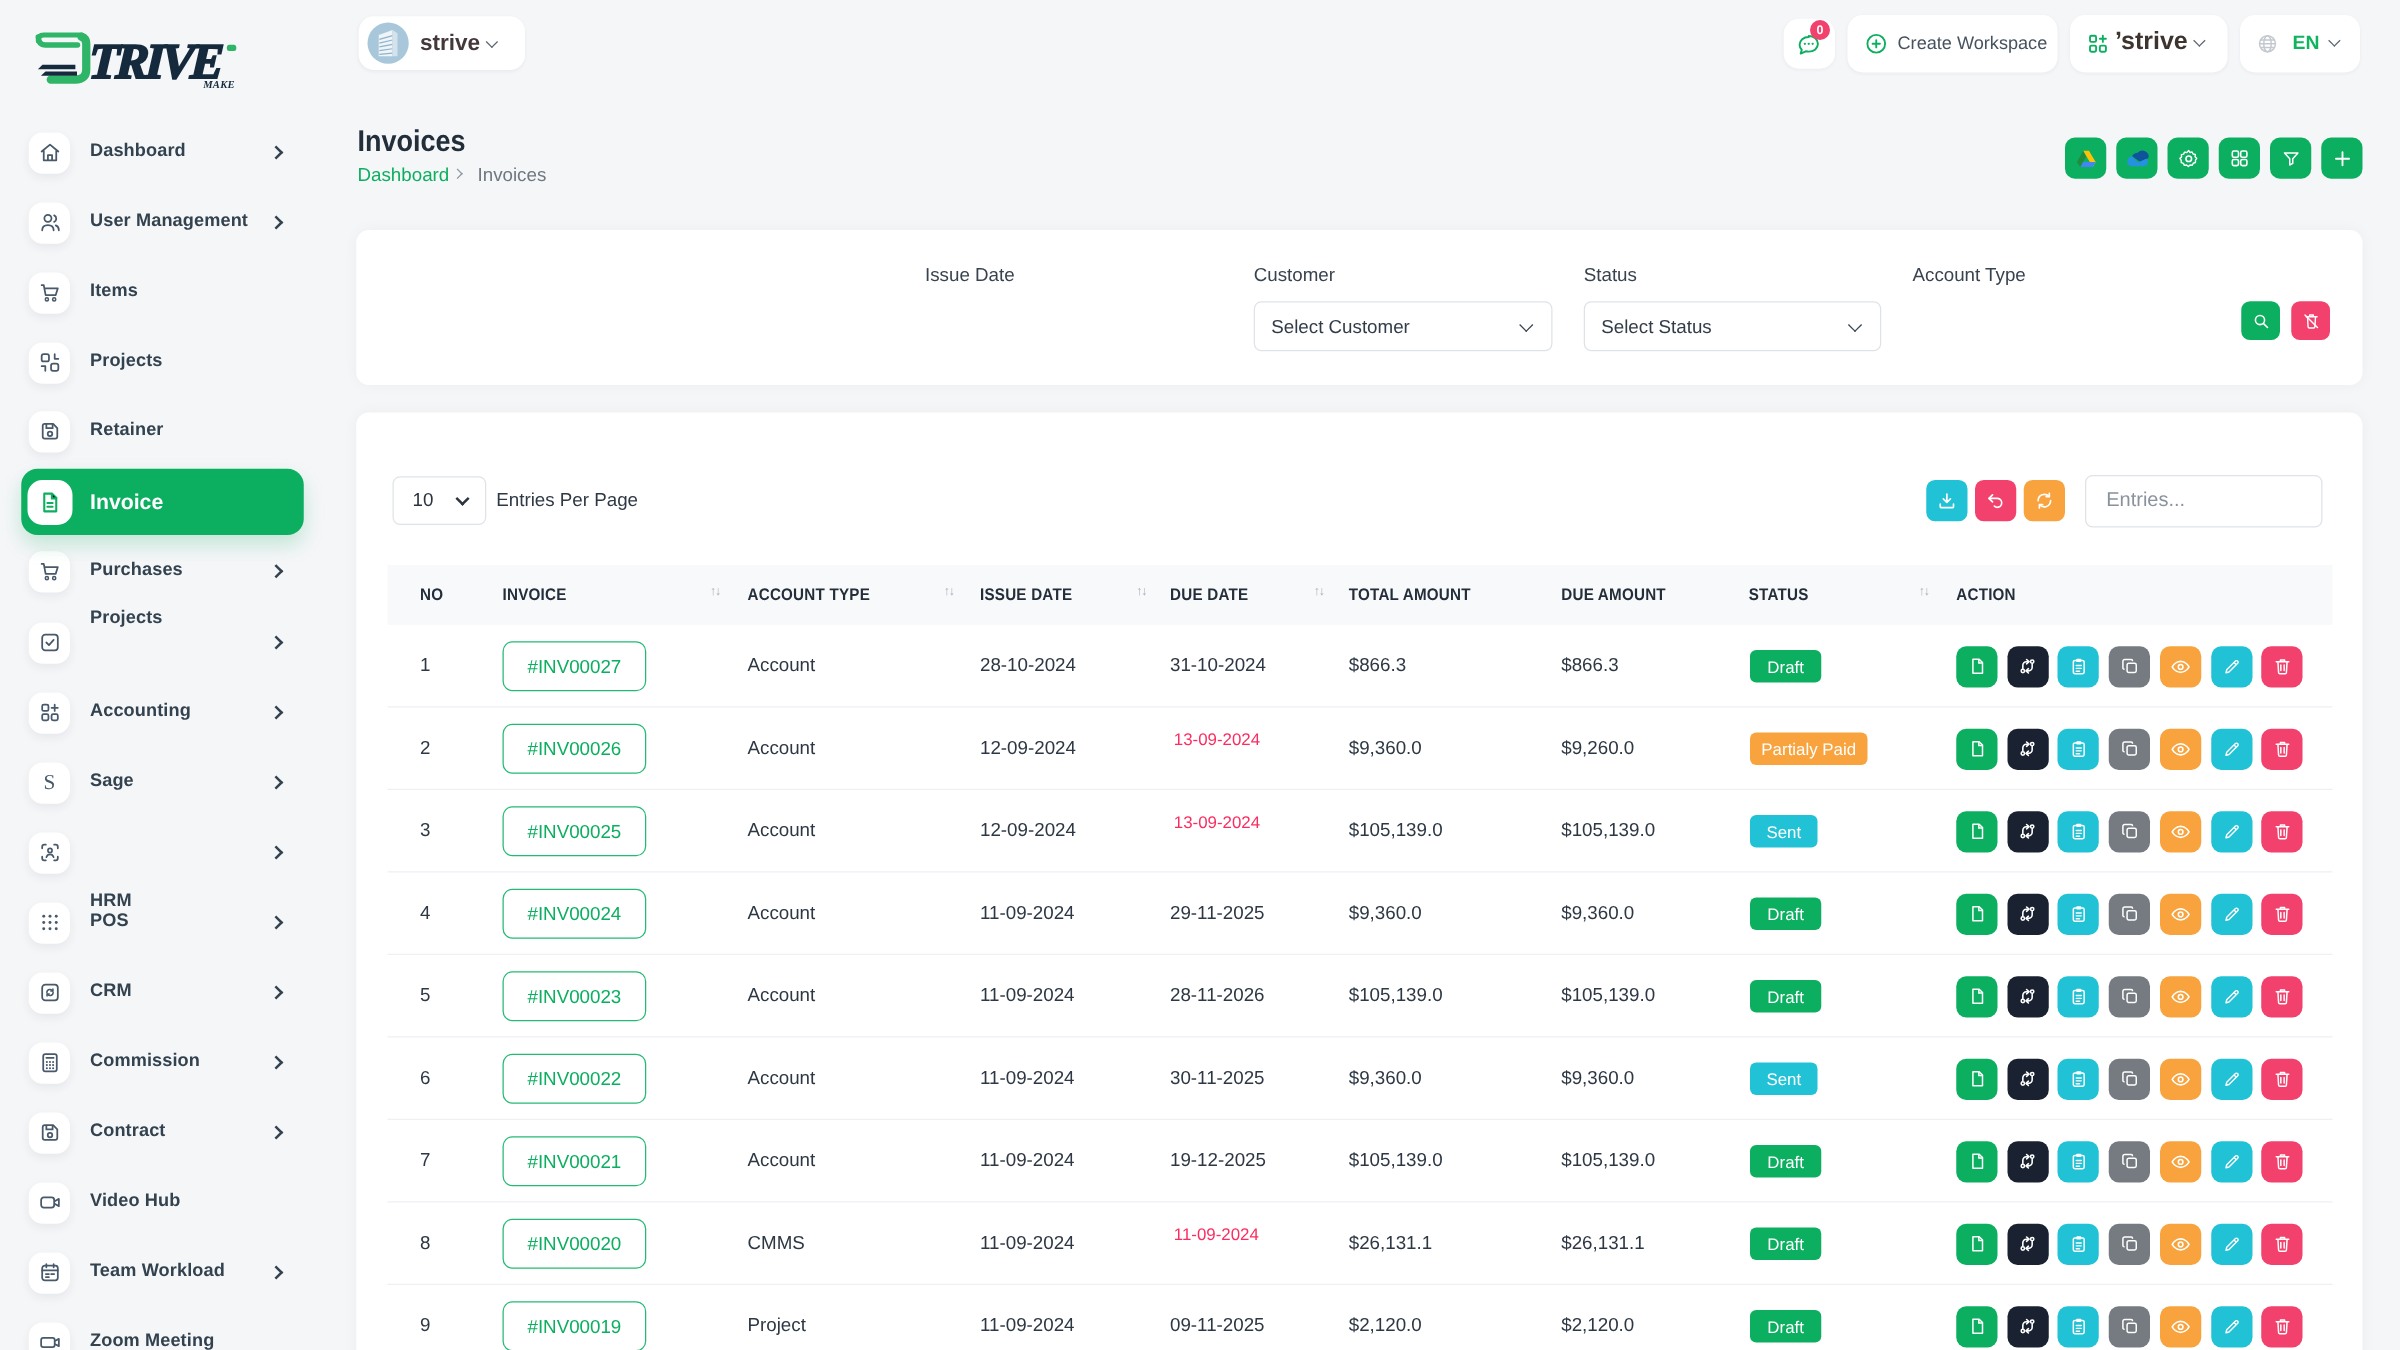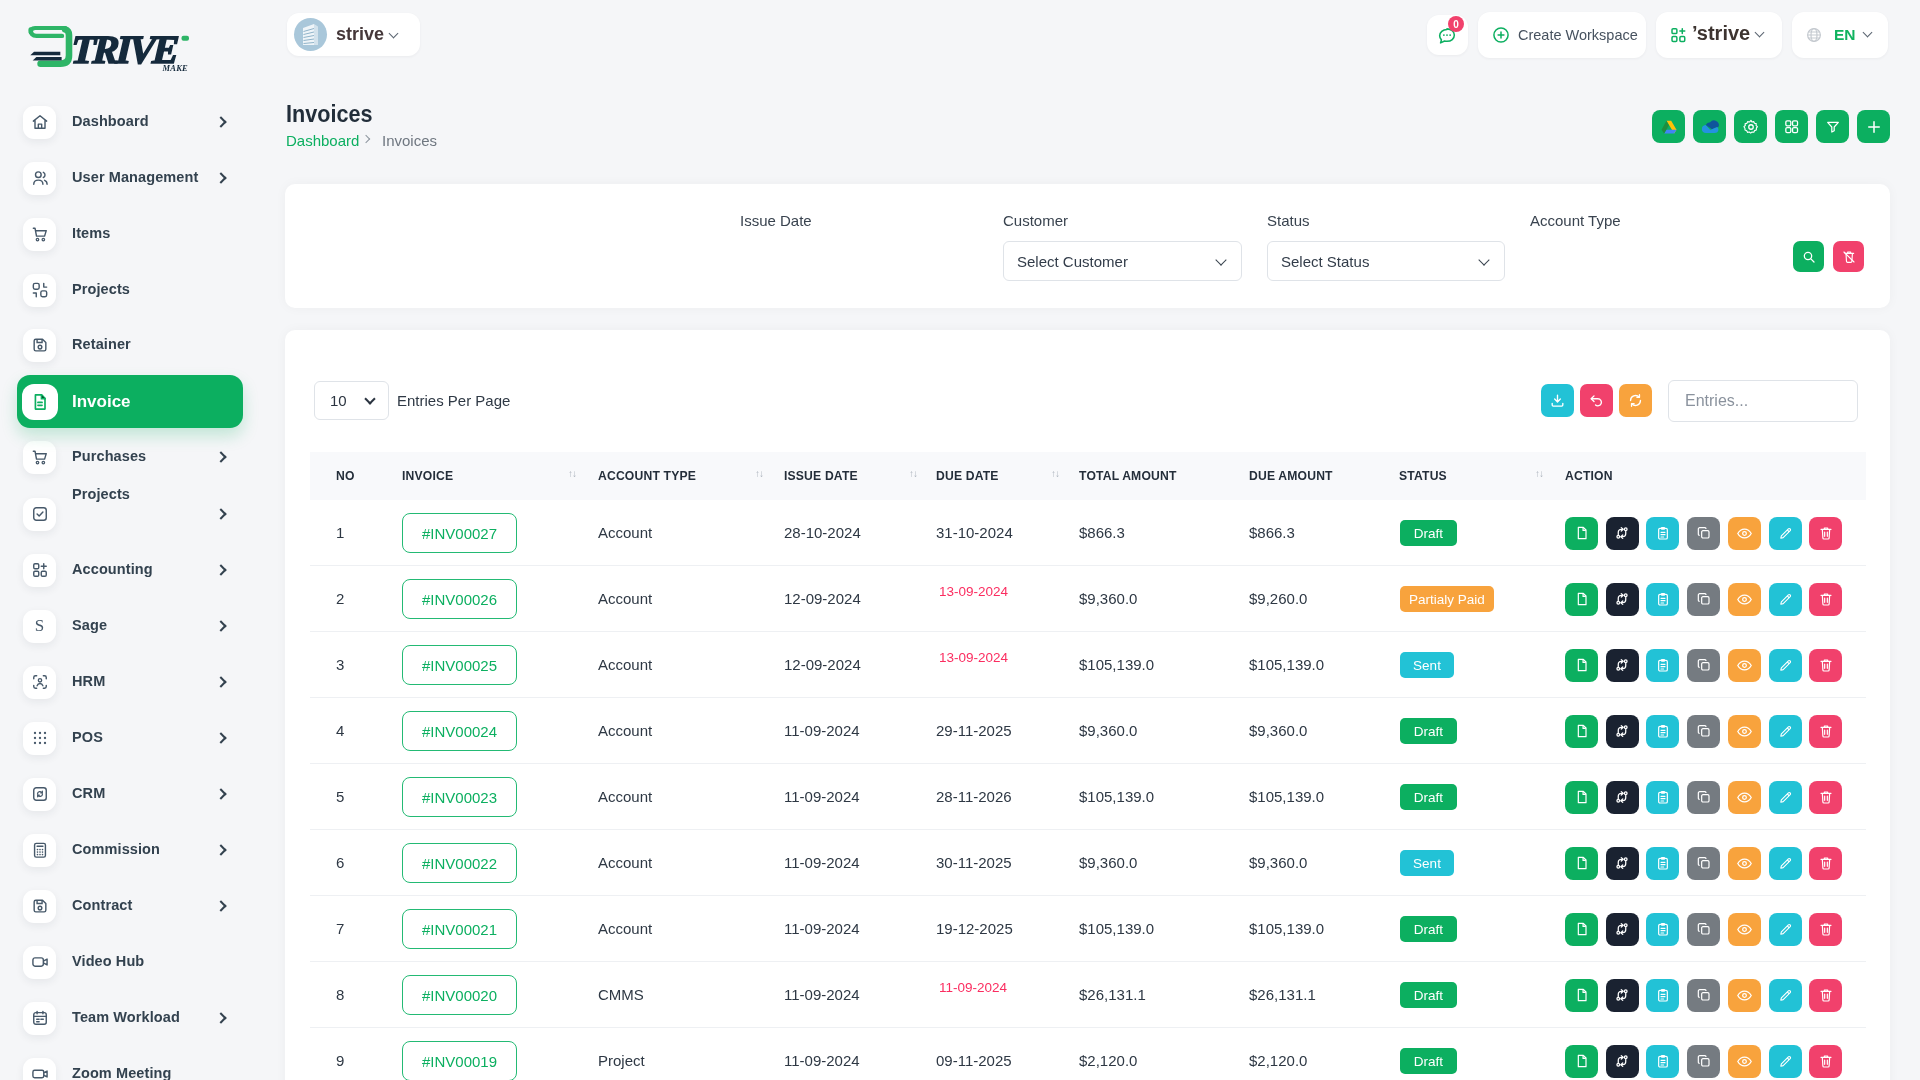--- a/index.html
+++ b/index.html
@@ -291,21 +291,21 @@
       <div class="tile" style="left:23px;top:609.5px">
         <span style="font-size:17px;color:#47596a;font-family:'Liberation Serif',serif">S</span>
       </div>
       <div class="mlabel" style="top:617px">Sage</div>
       <div class="chev" style="top:622px"></div>
       <div class="tile" style="left:23px;top:665.5px">
         <svg width="20" height="20" viewBox="0 0 24 24" style="color:#47596a">
           <use href="#i-hrm"></use>
         </svg>
       </div>
-      <div class="mlabel" style="top:673px">HRM</div>
+      <div class="mlabel" style="top:713px">HRM</div>
       <div class="chev" style="top:678px"></div>
       <div class="tile" style="left:23px;top:721.5px">
         <svg width="20" height="20" viewBox="0 0 24 24" style="color:#47596a">
           <use href="#i-pos"></use>
         </svg>
       </div>
       <div class="mlabel" style="top:729px">POS</div>
       <div class="chev" style="top:734px"></div>
       <div class="tile" style="left:23px;top:777.5px">
         <svg width="20" height="20" viewBox="0 0 24 24" style="color:#47596a">

